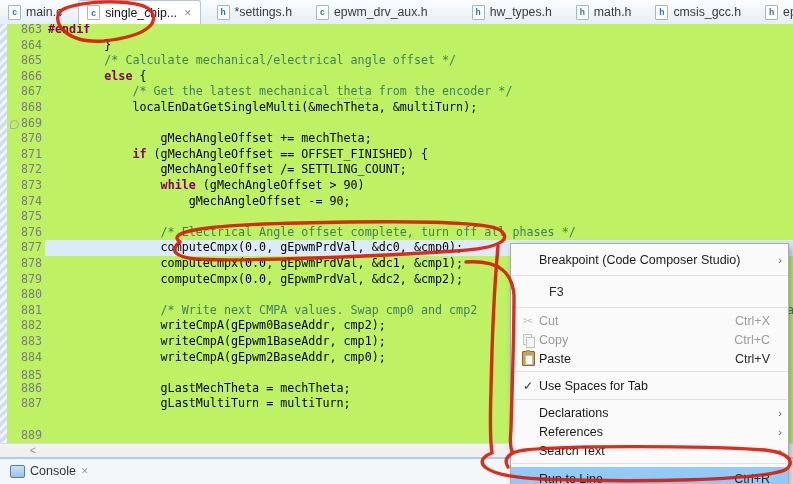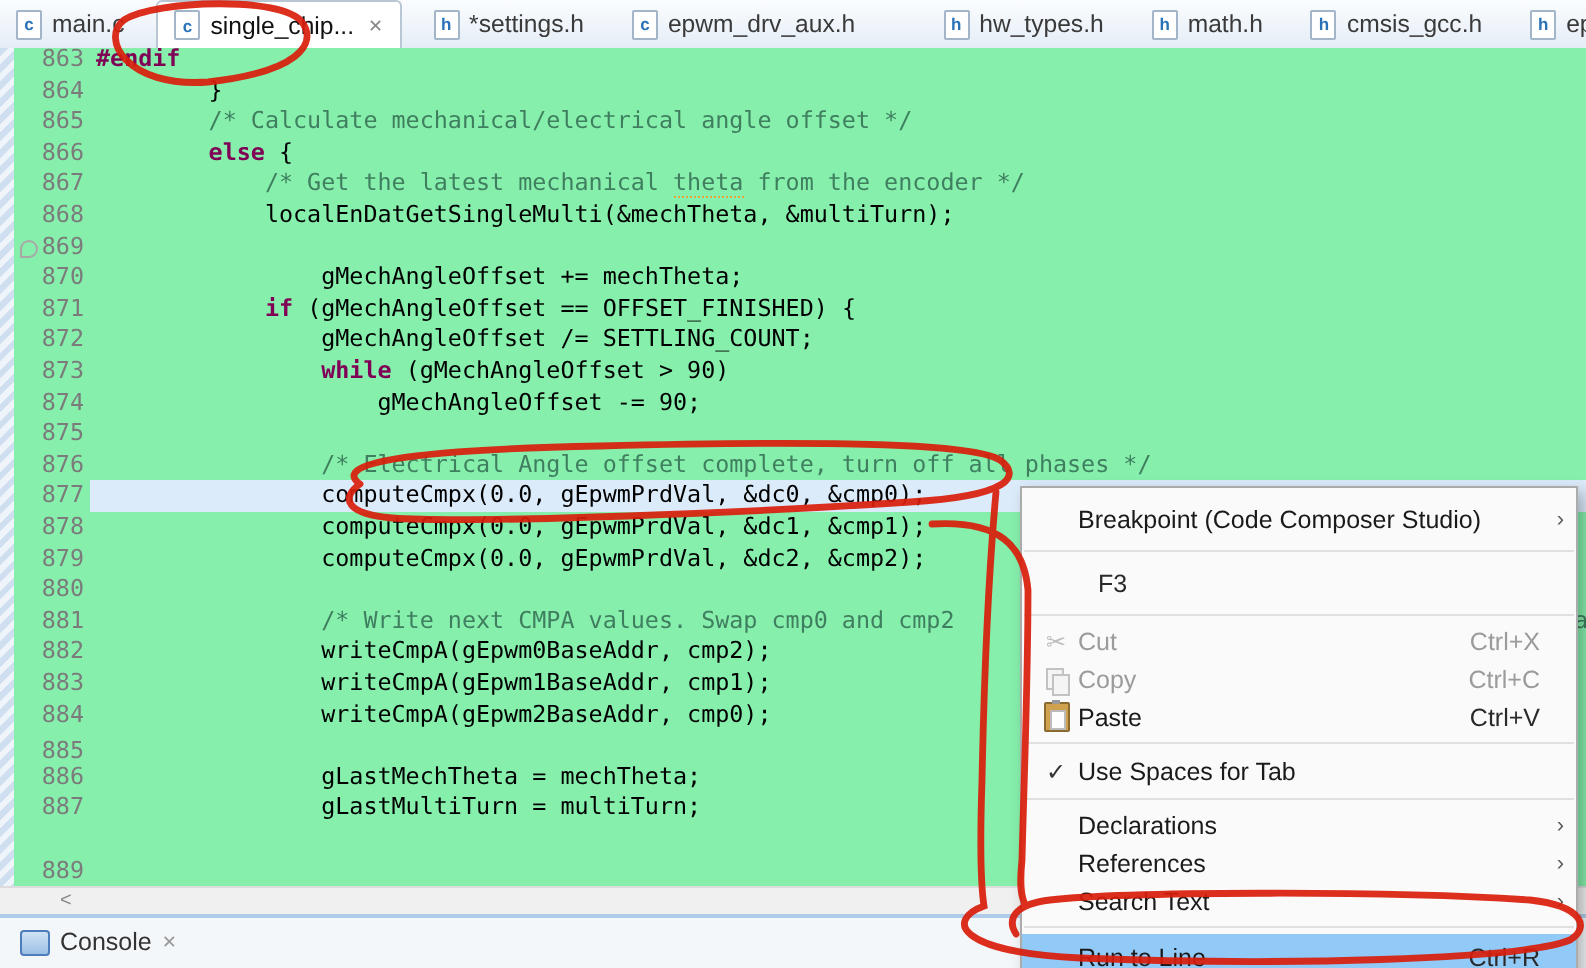--- a/index.html
+++ b/index.html
@@ -14,21 +14,21 @@
        font-size:12.3px;color:#3a3a3a;white-space:nowrap;cursor:default;}
   .tab:nth-child(5){margin-left:20px;}
   .tab.active{background:#fff;border:1px solid #b9c6d4;border-bottom:none;
               border-radius:3px 3px 0 0;color:#111;}
   .ficon{width:11px;height:13px;background:#fff;border:1px solid #a3b6c9;
          border-radius:1px;font-size:8.5px;font-weight:bold;color:#2a72b8;
          display:flex;align-items:center;justify-content:center;flex:none;}
   .tclose{color:#8a8a8a;font-size:9px;margin-left:2px;}
 
   
-  .editor{position:absolute;left:0;top:24px;width:793px;height:419px;background:#86efac;
+  .editor{position:absolute;left:0;top:24px;width:793px;height:419px;background:#bef264;
           overflow:hidden;font-family:"DejaVu Sans Mono",monospace;font-size:11.7px;}
   .stripe{position:absolute;left:0;top:0;width:7px;height:419px;
           background:repeating-linear-gradient(135deg,#cfdff0 0 3px,#eef4fa 3px 6px);}
   .crow{position:absolute;left:0;width:793px;height:15.6px;line-height:15.6px;}
   .crow.cur::before{content:"";position:absolute;left:45px;right:0;top:0;bottom:0;
                     background:#dcebfa;}
   .ln{position:absolute;left:8px;width:34px;text-align:right;color:#7b7b7b;}
   .ct{position:absolute;left:48px;top:0;margin:0;white-space:pre;color:#000;}
   .k{color:#7f0055;font-weight:bold;}
   .c{color:#3f7f5f;}

